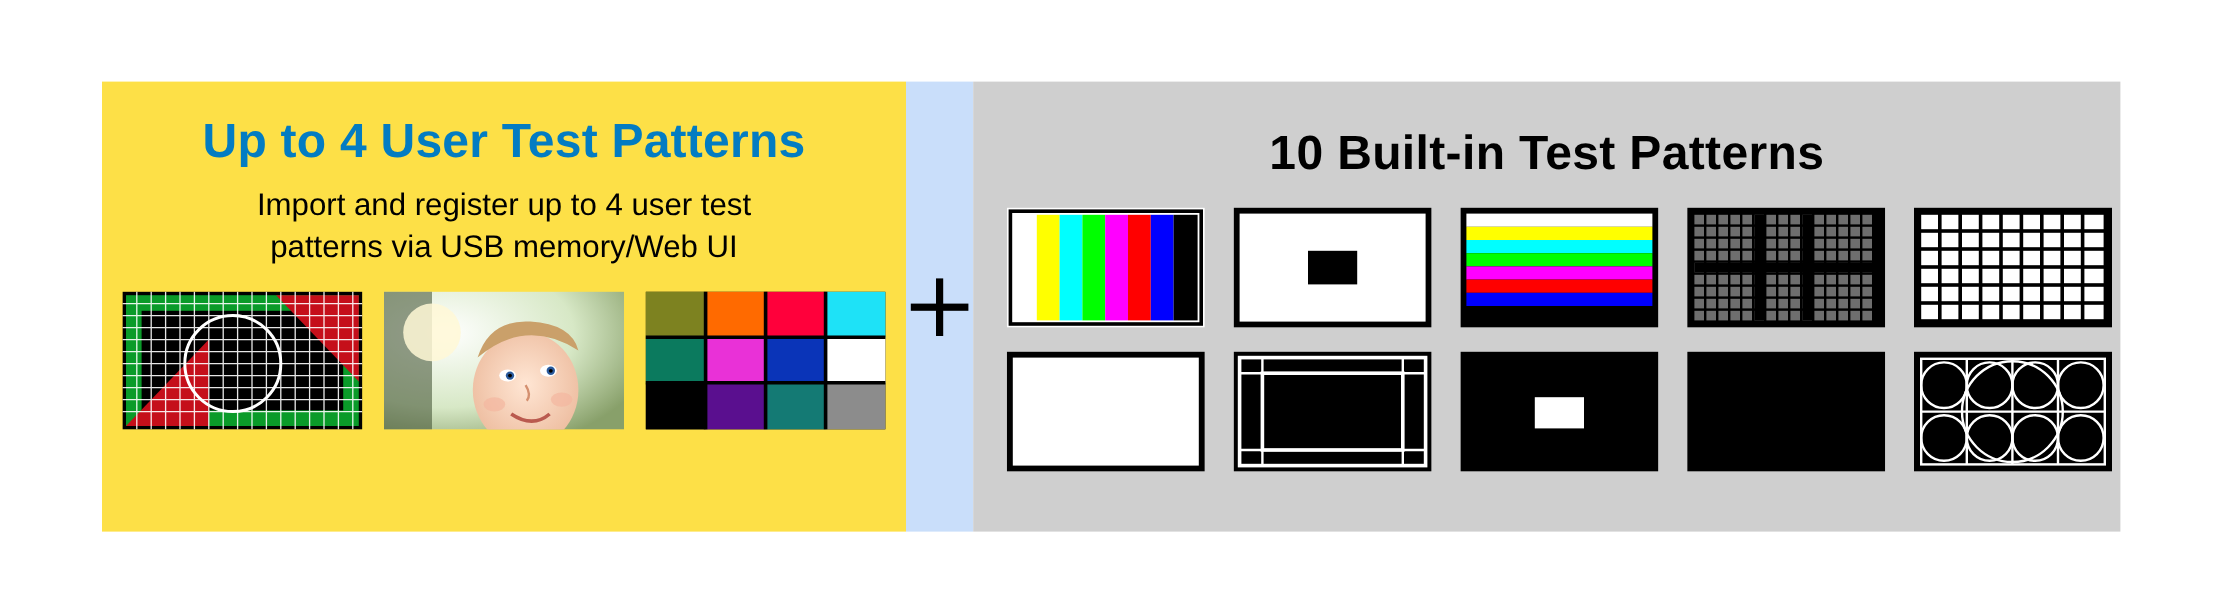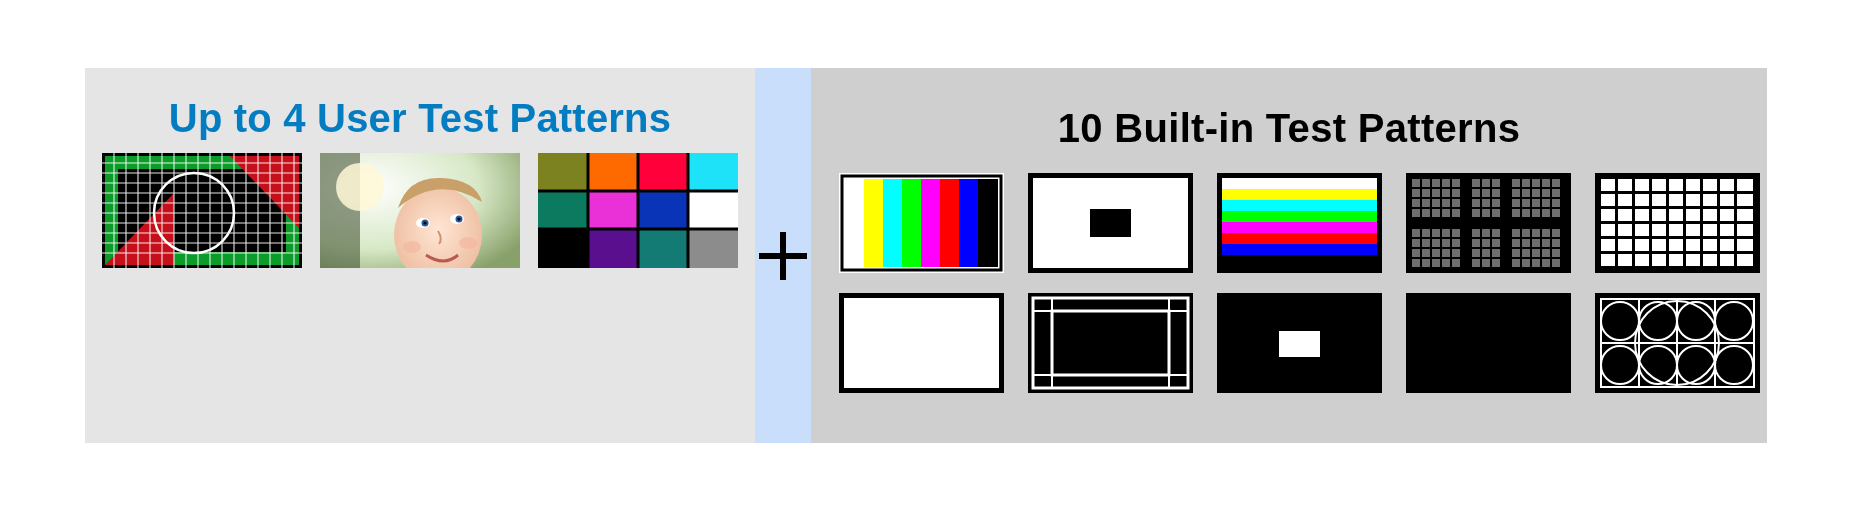--- a/index.html
+++ b/index.html
@@ -1,37 +1,38 @@
 <!DOCTYPE html>
 <html><head>
 <meta charset="utf-8">
 <style>
   *{box-sizing:border-box;margin:0;padding:0}
   body{font-family:Helvetica,Arial,sans-serif;background:#fff;width:1852px;height:510px;overflow:hidden;position:relative}
   .wrap{display:flex;height:375px;margin:68px 85px 0 85px}
-  .left{width:670px;background:#e5e5e5;padding:28px 20px 20px 20px;text-align:center;display:flex;flex-direction:column;align-items:center}
+  .left{width:670px;background:#fde047;padding:28px 20px 20px 20px;text-align:center;display:flex;flex-direction:column;align-items:center}
   .title-l{color:#037cc2;font-weight:700;font-size:40px;letter-spacing:.2px;margin-bottom:12px}
   .sub{color:#000;font-size:26px;line-height:1.35;margin-bottom:20px}
   .thumbs{display:flex;gap:18px;justify-content:center}
   .thumbs svg{display:block}
   .plus{width:70px;background:#c9defa;display:flex;align-items:center;justify-content:center}
   .plus svg{display:block}
   .right{flex:1;background:#cfcfcf;padding:38px 28px 20px 28px;display:flex;flex-direction:column;align-items:center}
   .title-r{color:#000;font-weight:700;font-size:40px;margin-bottom:22px;letter-spacing:.3px}
   .tiles{display:grid;grid-template-columns:repeat(5,1fr);gap:20px 24px;width:100%;max-width:900px}
   .tile{width:165px;height:100px}
   .tile svg{width:100%;height:100%;display:block}
 </style>
 </head>
 <body>
 
 <div class="wrap">
 
   <div class="left">
     <div class="title-l">Up to 4 User Test Patterns</div>
+    <div class="sub">Import and register up to 4 user test<br>patterns via USB memory/Web UI</div>
 
     <div class="thumbs">
 
       <svg width="200" height="115" viewBox="0 0 200 115">
         <rect width="200" height="115" fill="#000"></rect>
         <rect x="3" y="3" width="194" height="109" fill="#0a9b29"></rect>
         <rect x="16" y="16" width="168" height="83" fill="#000"></rect>
         <polygon points="3,112 72,40 72,112" fill="#c50f1a"></polygon>
         <polygon points="197,3 197,75 128,3" fill="#c50f1a"></polygon>
         <g stroke="#fff" stroke-width="1.1" opacity=".9">

